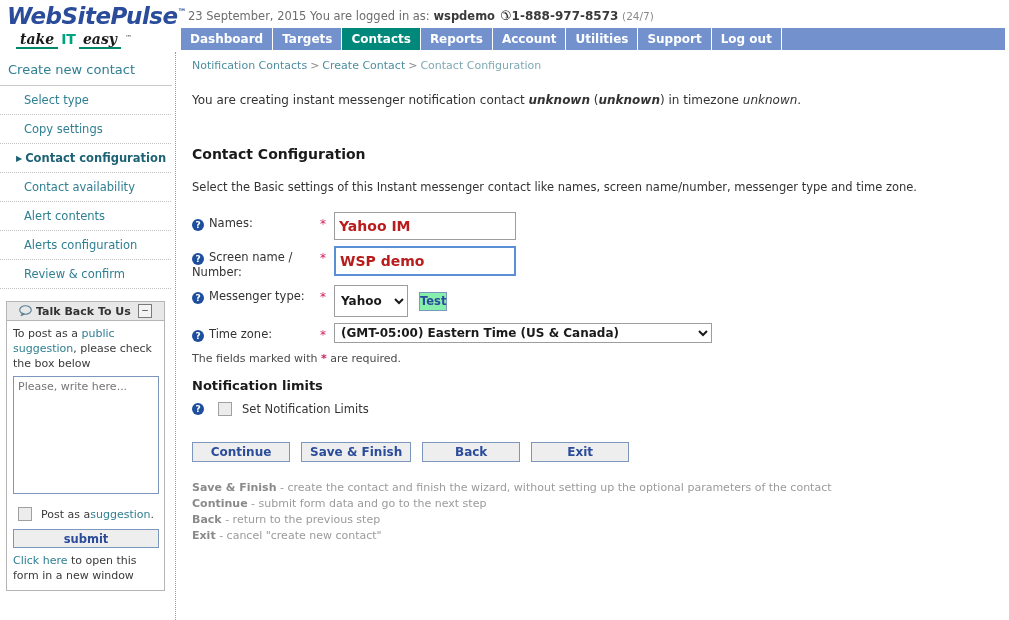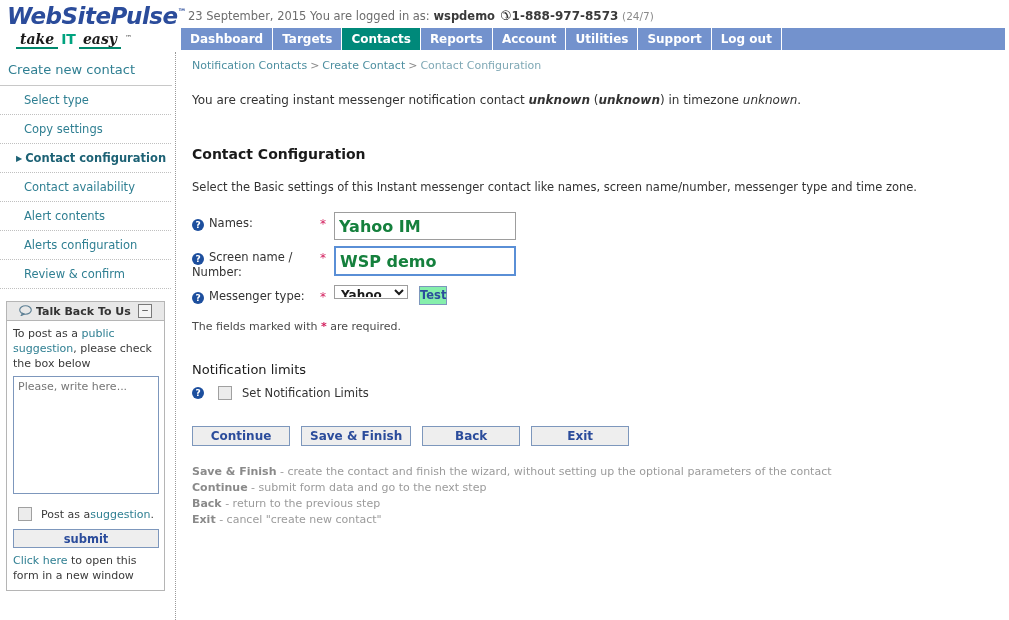--- a/index.html
+++ b/index.html
@@ -314,23 +314,23 @@
   }
   .star-cell {
     width: 14px;
     color: #d3215e;
     font-size: 12px;
     padding-top: 5px !important;
     text-align: left;
   }
   .inp {
     font-family: "DejaVu Sans", "Liberation Sans", sans-serif;
-    font-size: 16px;
-    font-weight: bold;
-    color: #15803d;
+    font-size: 14px;
+    font-weight: bold;
+    color: #b91c1c;
     border: 1px solid #9d9d9d;
     padding: 13px 4px;
     box-sizing: border-box;
     outline: none;
     background: #fff;
   }
   #inp-names { width: 182px; height: 19px; }
   #inp-screen {
     width: 182px; height: 19px;
     border: 2px solid #5a8fd6;
@@ -340,21 +340,21 @@
     font-family: "DejaVu Sans", "Liberation Sans", sans-serif;
     font-size: 12px;
     font-weight: bold;
     color: #1a1a1a;
     border: 1px solid #9d9d9d;
     background: #ffffff;
     padding: 1px 2px;
     box-sizing: border-box;
     outline: none;
   }
-  #sel-messenger { width: 74px; height: 14px; }
+  #sel-messenger { width: 74px; height: 32px; }
   #sel-timezone { width: 378px; height: 20px; }
   #btn-test {
     font-family: "DejaVu Sans", "Liberation Sans", sans-serif;
     font-size: 11.5px;
     font-weight: bold;
     color: #2b4c9b;
     border: 1px solid #7d97bc;
     background: #86efac;
     width: 28px;
     height: 19px;
@@ -365,22 +365,22 @@
   #required-note {
     margin: 9px 0 0 2px;
     font-size: 11px;
     color: #4a4a4a;
   }
   #required-note .st { color: #d3215e; font-weight: bold; }
 
   h3.sect2 {
     font-size: 13px;
     color: #1a1a1a;
-    margin: 29px 0 0 2px;
-    font-weight: normal;
+    margin: 13px 0 0 2px;
+    font-weight: bold;
   }
   #limits-row {
     display: flex;
     align-items: center;
     margin: 9px 0 0 2px;
     font-size: 11.5px;
     color: #333;
   }
   #limits-row .cb2 {
     width: 12px; height: 12px;
@@ -503,20 +503,25 @@
     <tr class="row-pad">
       <td class="lbl-cell"><span class="qicon">?</span><span>Screen name / Number:</span></td>
       <td class="star-cell">*</td>
       <td><input id="inp-screen" class="inp" type="text" value="WSP demo" style=""></td>
     </tr>
     <tr class="row-pad">
       <td class="lbl-cell"><span class="qicon">?</span><span>Messenger type:</span></td>
       <td class="star-cell">*</td>
       <td><select id="sel-messenger" class="sel"><option>Yahoo</option></select><button id="btn-test">Test</button></td>
     </tr>
+    <tr>
+      <td class="lbl-cell"><span class="qicon">?</span><span>Time zone:</span></td>
+      <td class="star-cell">*</td>
+      <td><select id="sel-timezone" class="sel"><option>(GMT-05:00) Eastern Time (US &amp; Canada)</option></select></td>
+    </tr>
   </tbody>
     </table>
 
   <div id="required-note"><span>The fields marked with </span><span class="st">*</span><span> are required.</span></div>
 
   <h3 class="sect2">Notification limits</h3>
   <div id="limits-row">
     <span class="qicon">?</span>
     <span class="cb2"></span>
     <span>Set Notification Limits</span>

